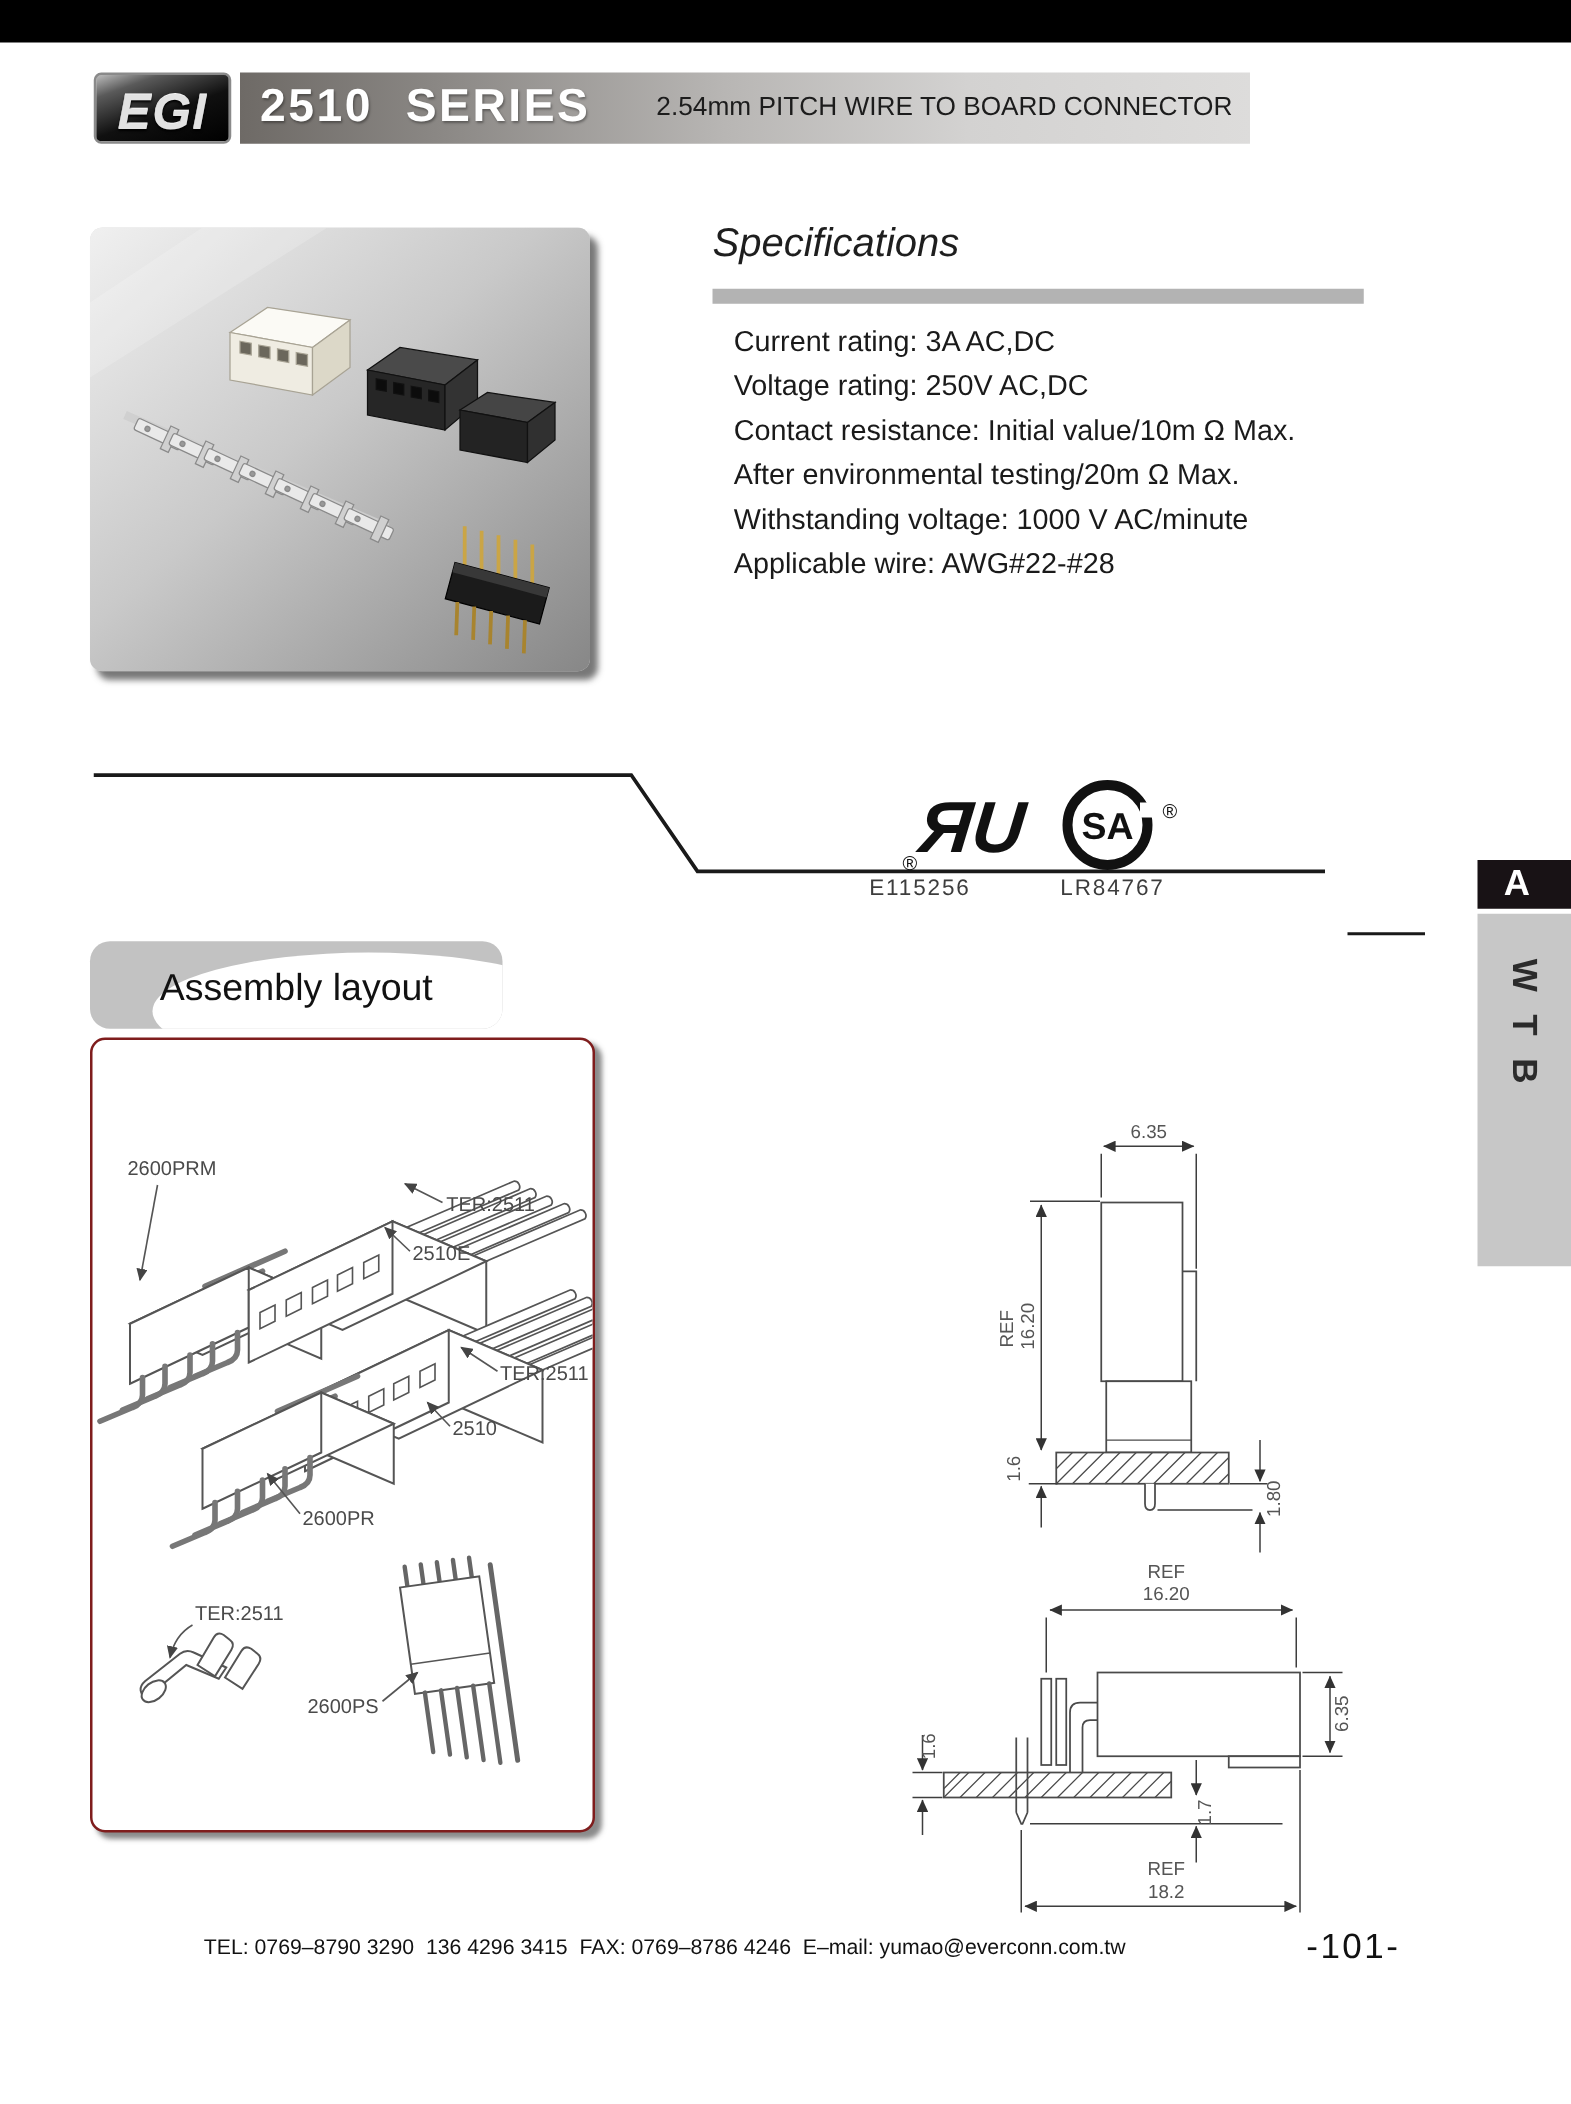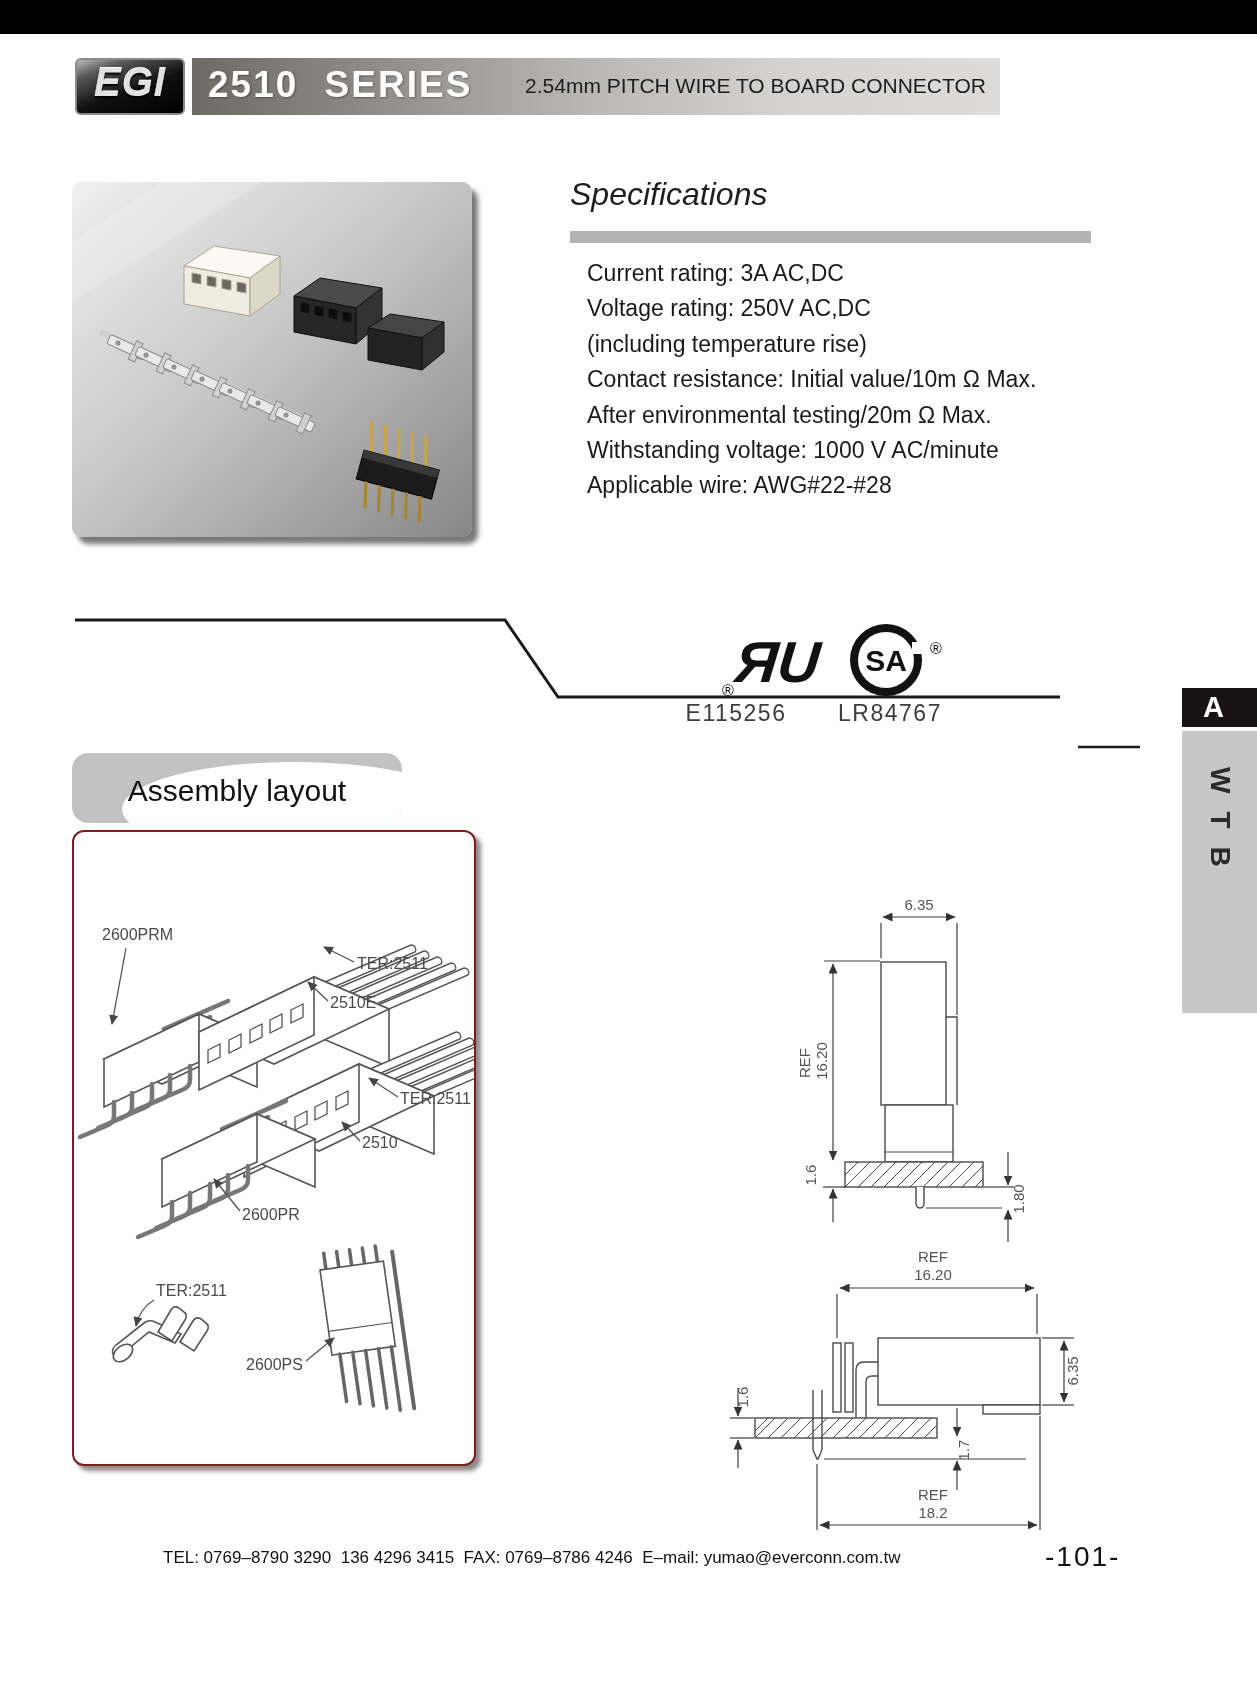--- a/index.html
+++ b/index.html
@@ -6,40 +6,40 @@
   body{width:1257px;height:1683px;position:relative;background:#fff;
        font-family:"Liberation Sans", sans-serif;overflow:hidden;color:#222;}
   .abs{position:absolute;}
 
   
   .top-band{left:0;top:0;width:1257px;height:34px;background:#000;}
 
   
   .logo{left:75px;top:58px;width:110px;height:57px;border-radius:6px;
         background:linear-gradient(160deg,#bdbdbd 0%,#5a5a5a 20%,#101010 55%,#000 100%);
-        border:2px solid #8a8a8a;box-sizing:border-box;display:flex;align-items:flex-start;justify-content:center;}
+        border:2px solid #8a8a8a;box-sizing:border-box;display:flex;align-items:flex-end;justify-content:center;}
   .logo span{font-weight:bold;font-style:italic;font-size:40px;letter-spacing:1px;color:#e2e2e2;
         text-shadow:0 2px 2px #000, 0 -1px 0 #fff;}
   .hbar{left:192px;top:58px;width:808px;height:57px;
         background:linear-gradient(90deg,#6e6a66 0%,#8b8885 20%,#b8b6b4 48%,#d3d2d1 72%,#dddcdb 100%);}
   .series{position:absolute;left:16px;top:6px;font-size:37px;font-weight:bold;color:#fff;
         letter-spacing:2px;word-spacing:14px;text-shadow:1px 1px 2px rgba(0,0,0,.35);}
   .subtitle{position:absolute;right:14px;top:16px;font-size:21px;color:#1c1c1c;}
 
   
   .photo{left:72px;top:182px;width:400px;height:355px;border-radius:10px;overflow:hidden;
         box-shadow:6px 7px 5px rgba(75,75,75,.75);background:#ddd;}
 
   
   .spec-title{left:570px;top:176px;font-size:32px;font-style:italic;color:#1e1e1e;}
   .spec-bar{left:570px;top:231px;width:521px;height:12px;background:#b3b3b3;}
   .spec-list{left:587px;top:256px;width:520px;font-size:23px;line-height:35.4px;color:#1a1a1a;}
 
   
-  .cert-num{font-size:23px;letter-spacing:1.5px;color:#3d3d3d;text-align:center;}
+  .cert-num{font-size:18px;letter-spacing:1.5px;color:#3d3d3d;text-align:center;}
   .e-num{left:676px;top:700px;width:120px;}
   .lr-num{left:832px;top:700px;width:116px;}
 
   
   .tab-a{left:1182px;top:688px;width:75px;height:39px;background:#181215;
         display:flex;align-items:center;justify-content:center;}
   .tab-a span{color:#fff;font-size:29px;font-weight:bold;margin-right:12px;}
   .tab-wtb{left:1182px;top:731px;width:75px;height:282px;background:#c7c7c7;}
   .tab-wtb span{position:absolute;top:36px;left:50%;transform:translateX(-50%);
         writing-mode:vertical-rl;font-size:28px;letter-spacing:18px;color:#2b2b2b;font-weight:bold;}
@@ -166,21 +166,20 @@
       <line x1="66" y1="30" x2="72" y2="56" stroke="#a8842f" stroke-width="3"></line>
     </g>
   </svg>
 </div>
 
 <div class="abs spec-title">Specifications</div>
 <div class="abs spec-bar"></div>
 <div class="abs spec-list">
   <div>Current rating: 3A AC,DC</div>
   <div>Voltage rating: 250V AC,DC</div>
-  <div>(including temperature rise)</div>
   <div>Contact resistance: Initial value/10m Ω Max.</div>
   <div>After environmental testing/20m Ω Max.</div>
   <div>Withstanding voltage: 1000 V AC/minute</div>
   <div>Applicable wire: AWG#22-#28</div>
 </div>
 
 <svg class="abs" style="left:70px;top:615px;" width="1120" height="145">
   <polyline points="5,5 435,5 488,82 990,82" fill="none" stroke="#1a1a1a" stroke-width="3"></polyline>
   <line x1="1008" y1="132" x2="1070" y2="132" stroke="#1a1a1a" stroke-width="2.5"></line>
 </svg>

